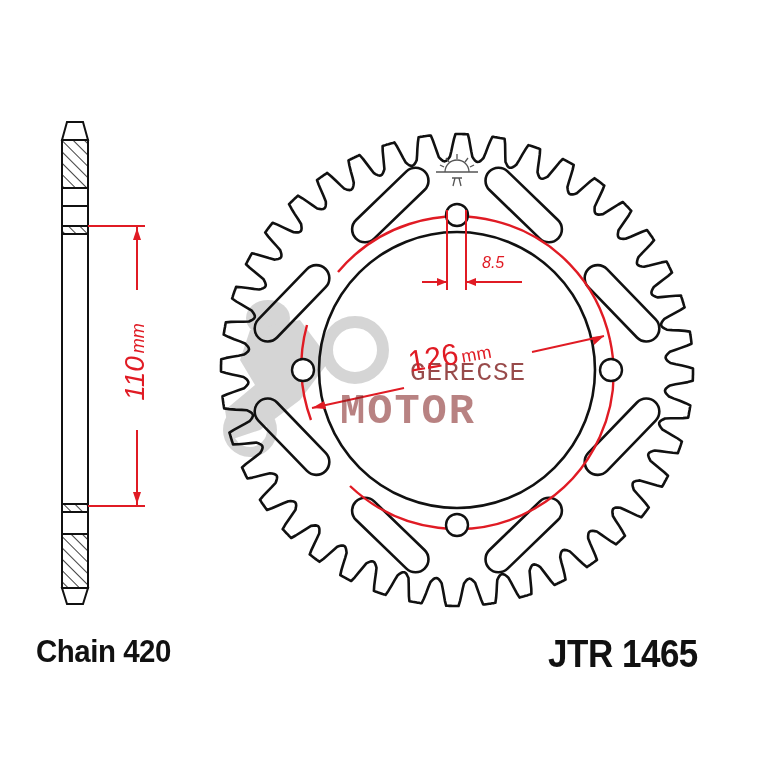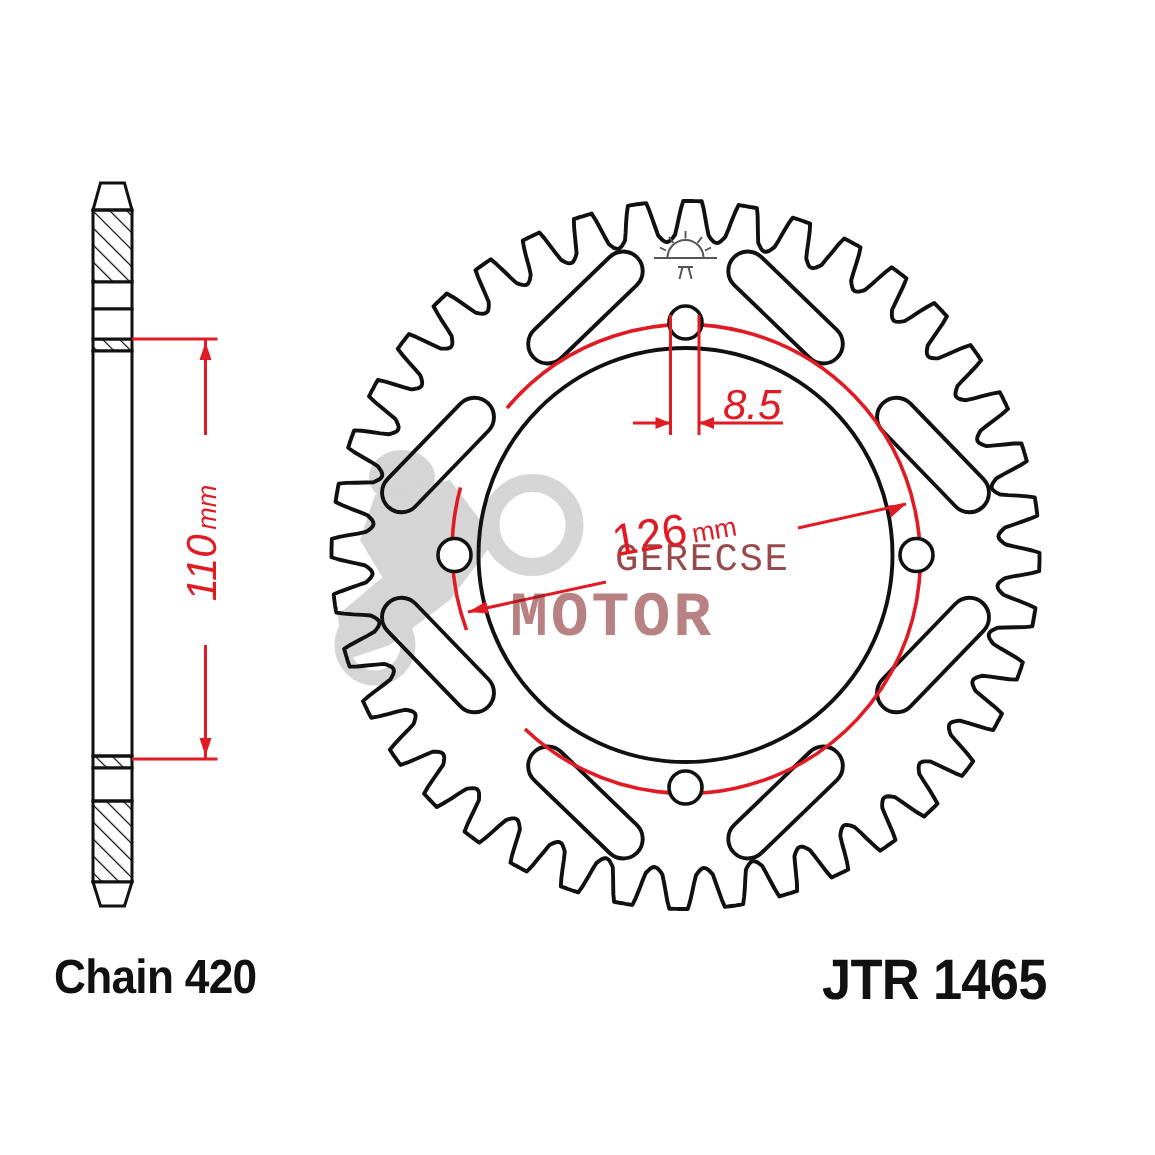--- a/index.html
+++ b/index.html
@@ -5,21 +5,21 @@
   html, body { margin: 0; padding: 0; background: #ffffff; }
   body { width: 770px; height: 770px; position: relative; overflow: hidden; font-family: "Liberation Sans", sans-serif; }
   #canvas { position: absolute; left: 0; top: 0; }
   .label-bottom { position: absolute; top: 633px; font-weight: bold; color: #111; font-family: "Liberation Sans", sans-serif; letter-spacing: -0.5px; }
   #chain-label { left: 36px; font-size: 32px; transform: scaleX(0.92); transform-origin: left; }
   #part-label { left: 548px; font-size: 38px; transform: scaleX(0.92); transform-origin: left; }
   .dim-text { position: absolute; color: #e01b24; font-family: "Liberation Sans", sans-serif; font-style: italic; }
   #dim-110 { left: 96px; top: 346px; font-size: 28px; transform: rotate(-90deg); transform-origin: center; white-space: nowrap; }
   #dim-126 { left: 408px; top: 338px; font-size: 30px; transform: rotate(-10deg); white-space: nowrap; font-style: normal; }
   #dim-126 .unit { font-size: 18px; margin-left: 3px; }
-  #dim-85 { left: 482px; top: 254px; font-size: 28px; }
+  #dim-85 { left: 482px; top: 254px; font-size: 16px; }
   .wm { position: absolute; color: #7f1d1d; font-family: Liberation Mono, monospace; opacity: 0.8; }
   #wm-gerecse { left: 410px; top: 358px; font-size: 26px; letter-spacing: 1px; }
   #wm-motor { left: 340px; top: 388px; font-size: 42px; font-weight: bold; letter-spacing: 2px; opacity: 0.55; }
 </style>
 </head>
 <body>
 
 <svg id="canvas" width="770" height="770" viewBox="0 0 770 770">
   <defs>
     <pattern id="hatch" width="8" height="8" patternUnits="userSpaceOnUse" patternTransform="rotate(-45)">

